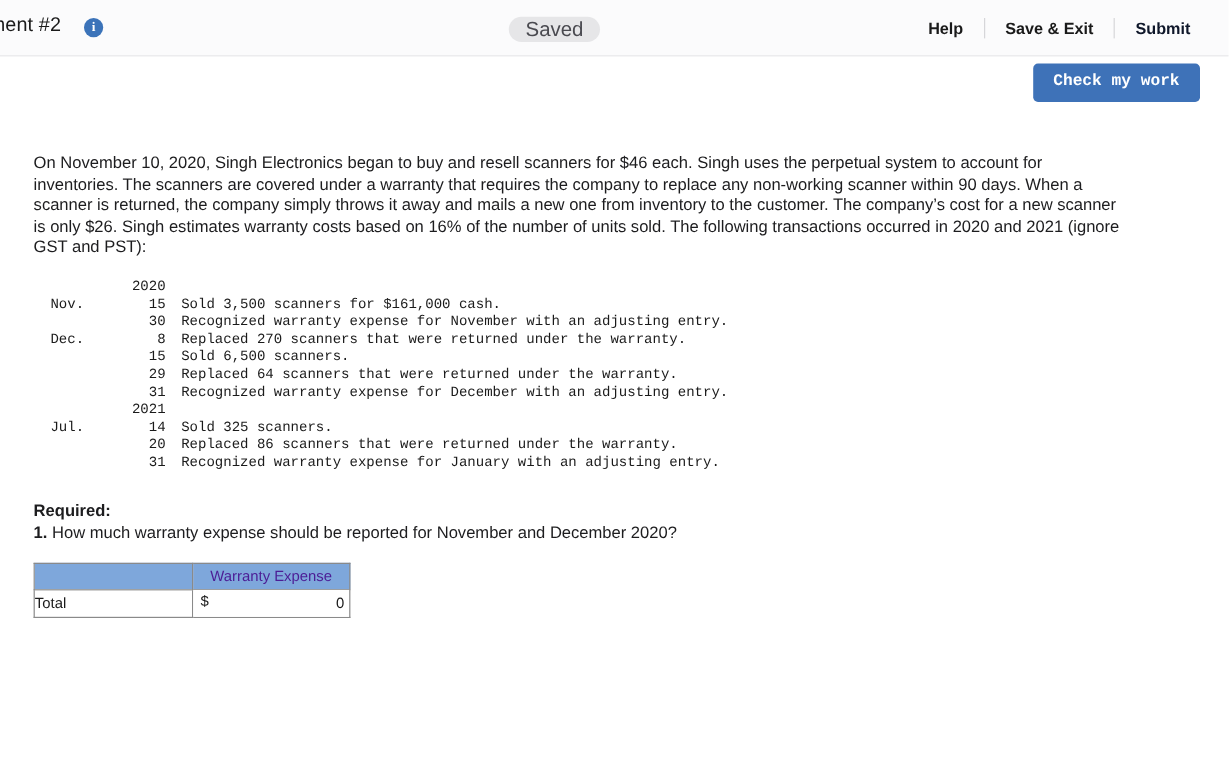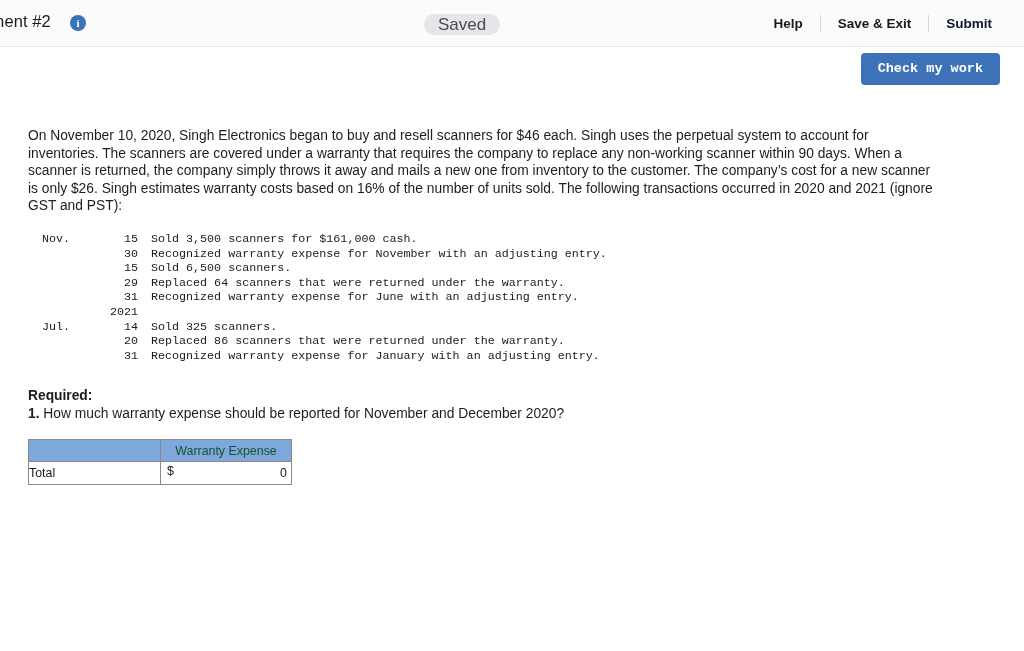--- a/index.html
+++ b/index.html
@@ -176,21 +176,21 @@
   .col-value { width: 131px; }
 
   .hdr-blank {
     background: #7ea7db;
   }
   .hdr-value {
     background: #7ea7db;
     font-weight: bold;
     font-size: 12.4px;
     text-align: center;
-    color: #14532d;
+    color: #4c1d95;
   }
 
   .row-label {
     padding-left: 5px;
     background: #ffffff;
     text-align: left;
   }
 
   .cell-input {
     position: relative;
@@ -262,43 +262,53 @@
     <button class="check-my-work" style="background: rgb(62, 114, 184);">Check my work</button>
   </div>
 
   <div class="content">
 
     <p class="problem-text">On November 10, 2020, Singh Electronics began to buy and resell scanners for $46 each. Singh uses the perpetual system to account for inventories. The scanners are covered under a warranty that requires the company to replace any non-working scanner within 90 days. When a scanner is returned, the company simply throws it away and mails a new one from inventory to the customer. The company’s cost for a new scanner is only $26. Singh estimates warranty costs based on 16% of the number of units sold. The following transactions occurred in 2020 and 2021 (ignore GST and PST):</p>
 
     <table class="txn">
       <tbody>
           <tr>
+            <td class="c-month"></td>
+            <td class="c-day">2020</td>
+            <td class="c-desc"></td>
+          </tr>
+          <tr>
             <td class="c-month">Nov.</td>
             <td class="c-day">15</td>
             <td class="c-desc">Sold 3,500 scanners for $161,000 cash.</td>
           </tr>
           <tr>
             <td class="c-month"></td>
             <td class="c-day">30</td>
             <td class="c-desc">Recognized warranty expense for November with an adjusting entry.</td>
           </tr>
           <tr>
+            <td class="c-month">Dec.</td>
+            <td class="c-day">8</td>
+            <td class="c-desc">Replaced 270 scanners that were returned under the warranty.</td>
+          </tr>
+          <tr>
             <td class="c-month"></td>
             <td class="c-day">15</td>
             <td class="c-desc">Sold 6,500 scanners.</td>
           </tr>
           <tr>
             <td class="c-month"></td>
             <td class="c-day">29</td>
             <td class="c-desc">Replaced 64 scanners that were returned under the warranty.</td>
           </tr>
           <tr>
             <td class="c-month"></td>
             <td class="c-day">31</td>
-            <td class="c-desc">Recognized warranty expense for June with an adjusting entry.</td>
+            <td class="c-desc">Recognized warranty expense for December with an adjusting entry.</td>
           </tr>
           <tr>
             <td class="c-month"></td>
             <td class="c-day">2021</td>
             <td class="c-desc"></td>
           </tr>
           <tr>
             <td class="c-month">Jul.</td>
             <td class="c-day">14</td>
             <td class="c-desc">Sold 325 scanners.</td>

